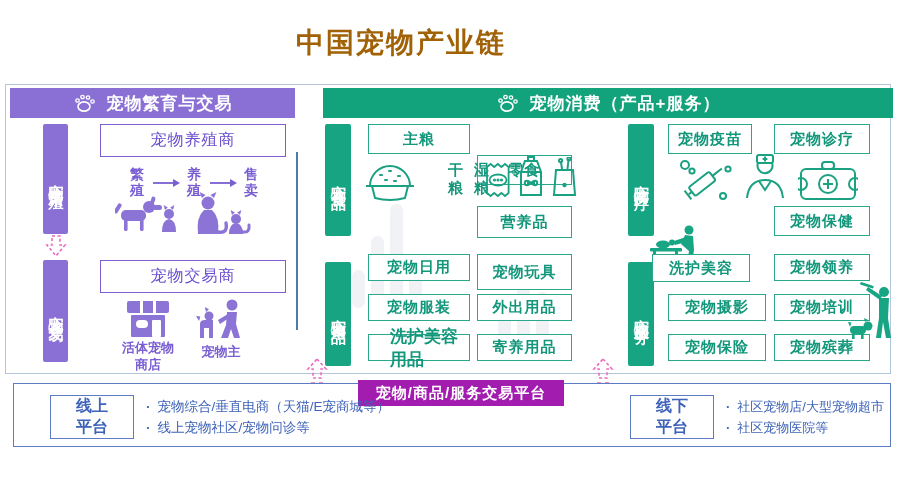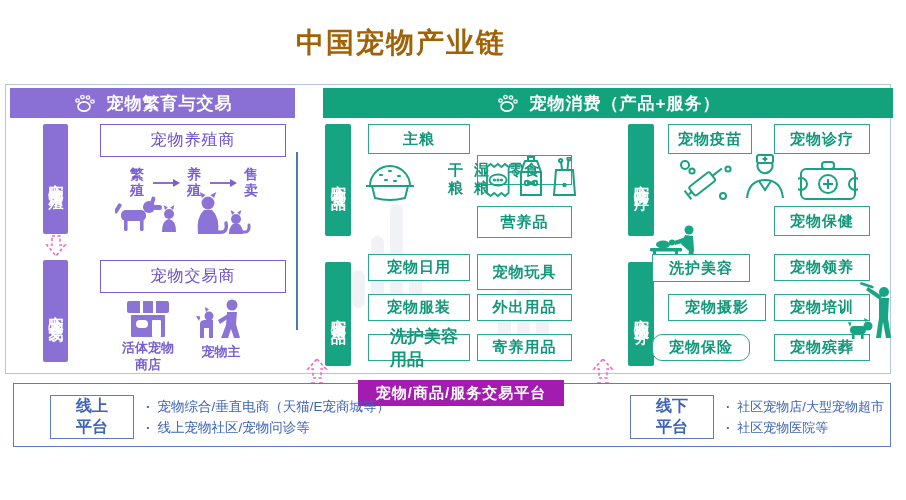--- a/index.html
+++ b/index.html
@@ -282,21 +282,21 @@
     <rect x="5" y="27" width="3" height="13"></rect>
       <rect x="27" y="27" width="3" height="13"></rect>
     <ellipse cx="15" cy="20.5" rx="7" ry="4"></ellipse>
       <circle cx="24" cy="18.5" r="3"></circle>
   </svg>
 
   <div class="abs gbox" style="left:652px;top:254px;width:98px;height:28px;">洗护美容</div>
   <div class="abs gbox" style="left:774px;top:254px;width:96px;height:27px;">宠物领养</div>
   <div class="abs gbox" style="left:668px;top:294px;width:98px;height:27px;">宠物摄影</div>
   <div class="abs gbox" style="left:774px;top:294px;width:96px;height:27px;">宠物培训</div>
-  <div class="abs gbox" style="left:652px;top:334px;width:98px;height:27px;border-radius:10px;">宠物保险</div>
+  <div class="abs gbox" style="left:668px;top:334px;width:98px;height:27px;">宠物保险</div>
   <div class="abs gbox" style="left:774px;top:334px;width:96px;height:27px;">宠物殡葬</div>
 
   <svg class="abs" style="left:848px;top:282px;" width="46" height="58" viewBox="0 0 46 58" fill="#17a583">
     <rect x="12" y="2" width="14" height="2.6" rx="1.3" transform="rotate(18 19 3)"></rect>
     <circle cx="36" cy="10" r="5"></circle>
     <path d="M31,16 L41,16 L40,36 L43,56 L38,56 L35,40 L33,56 L28,56 L31,36 Z"></path>
     <path d="M32,18 L18,8 L20,5 L34,14 Z"></path>
     <rect x="2" y="44" width="16" height="8" rx="4"></rect>
     <circle cx="20" cy="44" r="4.5"></circle>
     <path d="M17,40 l-1,-4 4,2 Z"></path>

